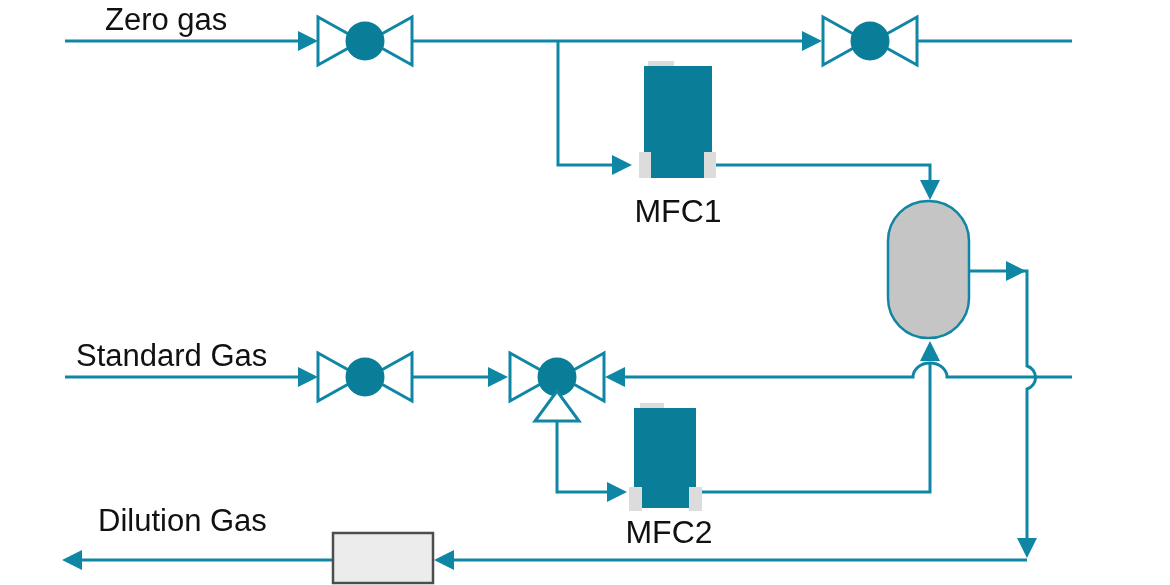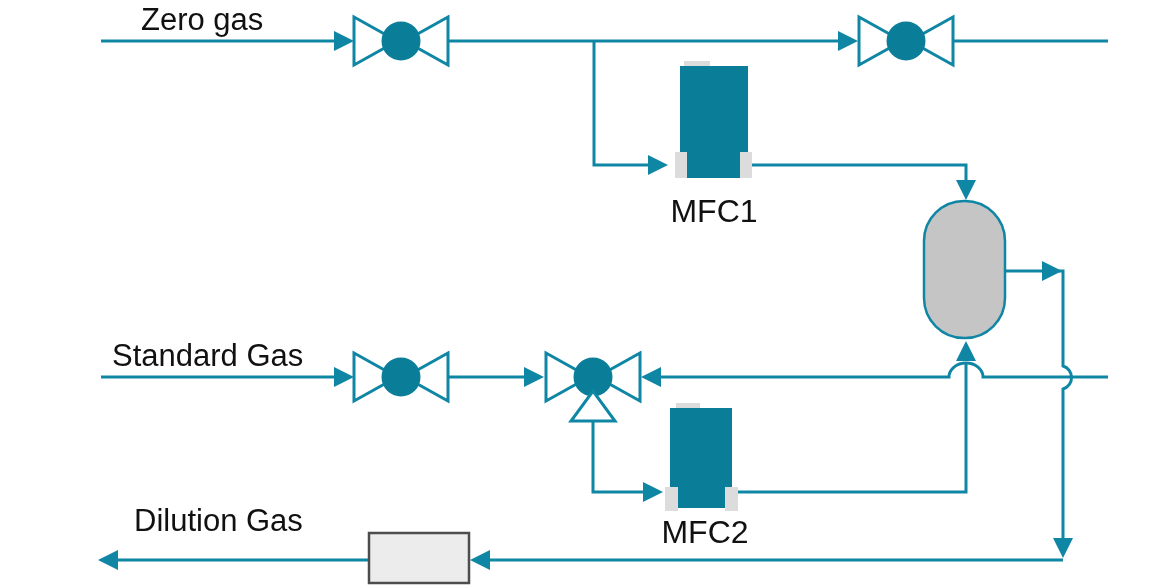--- a/index.html
+++ b/index.html
@@ -7,21 +7,20 @@
     padding: 0;
     background: var(--background, #ffffff);
     font-family: "Liberation Sans", sans-serif;
   }
   .canvas {
     position: relative;
     width: 1072px;
     height: 585px;
     background: var(--background, #ffffff);
     overflow: hidden;
-    margin-left: 36px;
   }
   svg { display: block; }
   .pipe {
     stroke: var(--line-teal, #1086a5);
     stroke-width: 3;
     fill: none;
   }
   .flow-arrow { fill: var(--line-teal, #1086a5); stroke: none; }
   .valve-tri {
     fill: #ffffff;

